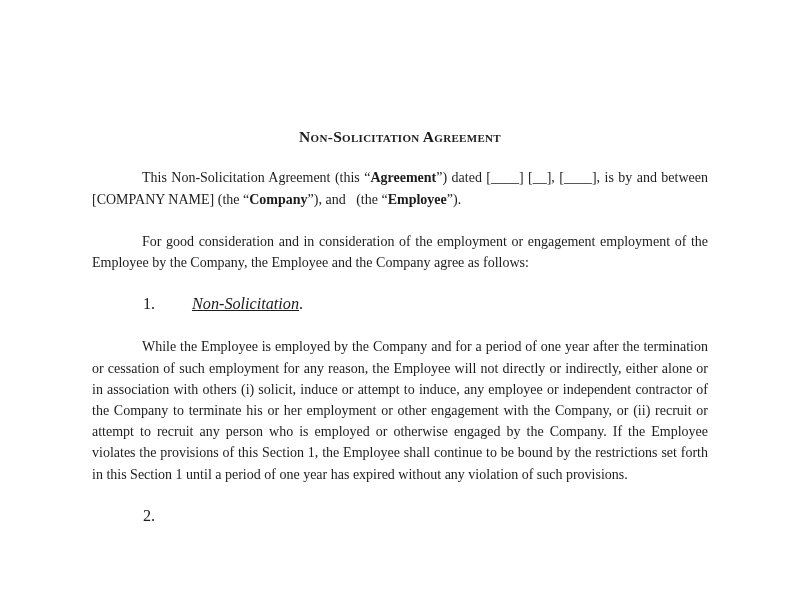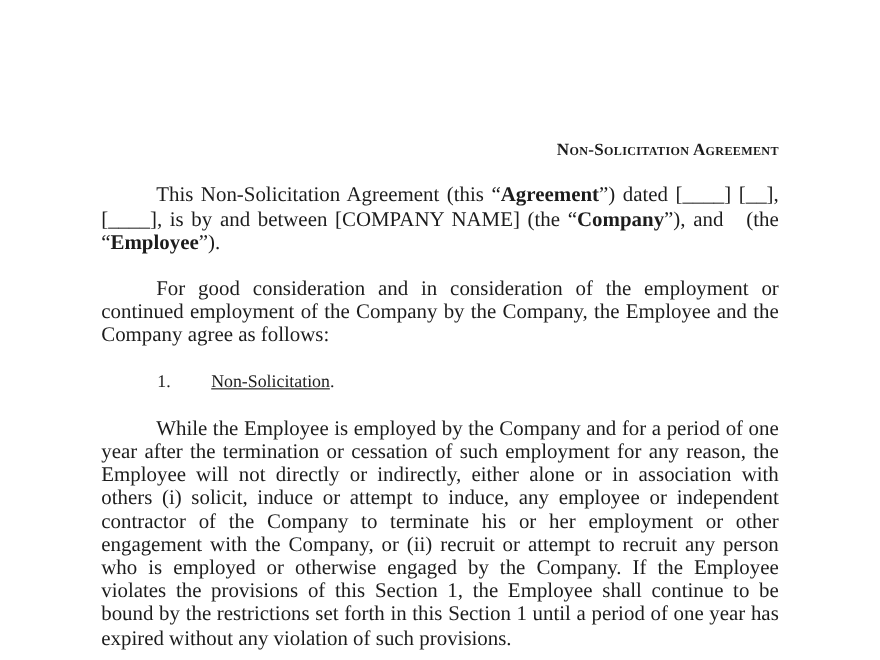--- a/index.html
+++ b/index.html
@@ -24,33 +24,33 @@
   }
 
   .content {
     position: absolute;
     left: 92px;
     top: 0;
     width: 616px;
   }
 
   .doc-title {
-    text-align: right;
+    text-align: center;
     font-weight: bold;
     font-variant: small-caps;
     font-size: 15.5px;
     letter-spacing: 0.3px;
     margin: 0;
     padding-top: 127px;
     line-height: 1.25;
   }
 
   p.para {
     margin: 0;
-    font-size: 19px;
+    font-size: 14px;
     line-height: 21.2px;
     text-align: justify;
     text-indent: 50px;
     white-space: pre-wrap;
   }
 
   .gap-title-p1 { height: 21px; }
   .gap { height: 21px; }
 
   .clause {
@@ -61,38 +61,38 @@
     align-items: baseline;
   }
   .clause .marker {
     display: inline-block;
     width: 49px;
     flex: 0 0 49px;
     text-align: left;
   }
   .clause.level1 { padding-left: 51px; }
 
-  .u { text-decoration: underline; }
+  .u { text-decoration: underline; font-style: italic; }
   .b { font-weight: bold; }
 </style>
 </head>
 <body>
 
 <div class="page">
   <div class="content">
 
     <h1 class="doc-title">Non-Solicitation Agreement</h1>
 
     <div class="gap-title-p1"></div>
 
     <p class="para"><span>This Non-Solicitation Agreement (this “</span><span class="b">Agreement</span><span>”) dated [____] [__], [____], is by and between [COMPANY NAME] (the “</span><span class="b">Company</span><span>”), and   (the “</span><span class="b">Employee</span><span>”).</span></p>
 
     <div class="gap"></div>
 
-    <p class="para">For good consideration and in consideration of the employment or continued employment of the Company by the Company, the Employee and the Company agree as follows:</p>
+    <p class="para">For good consideration and in consideration of the employment or engagement employment of the Employee by the Company, the Employee and the Company agree as follows:</p>
 
     <div class="gap"></div>
 
     <div class="clause level1">
         <span class="marker">1.</span>
         <span><span class="u">Non-Solicitation</span><span>.</span></span>
       </div>
 
     <div class="gap"></div>
 

